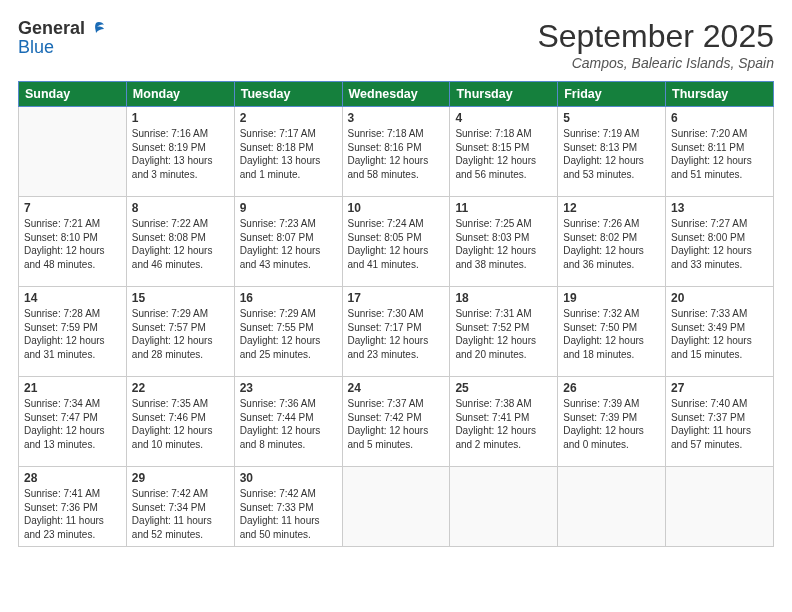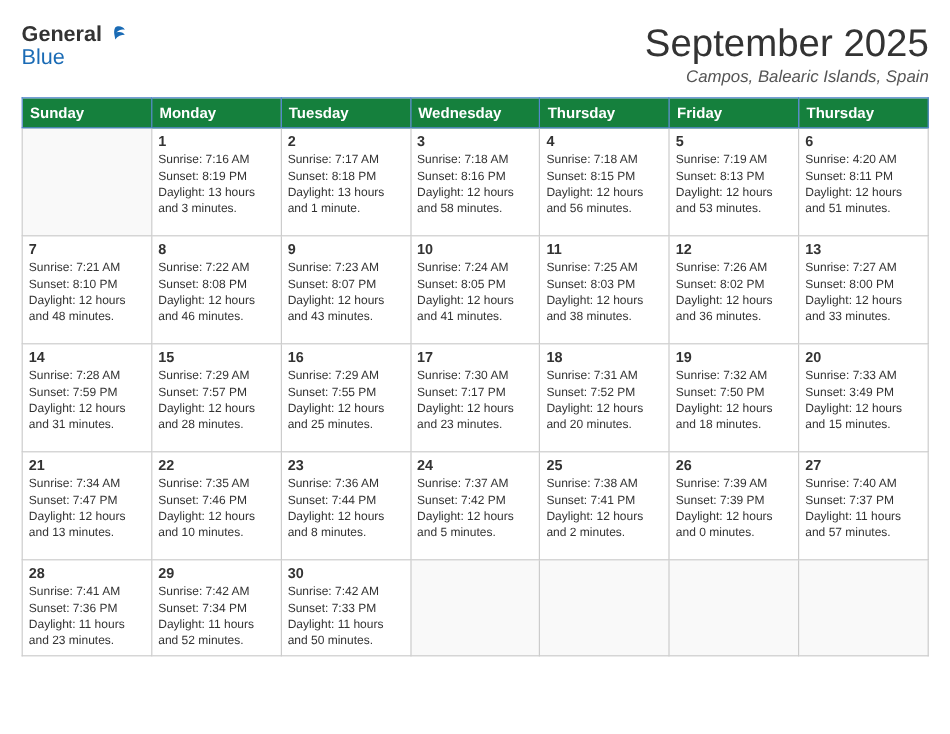--- a/index.html
+++ b/index.html
@@ -149,21 +149,21 @@
           </td>
           <td>
             <span class="day-num">5</span>
             <div class="cell-text">Sunrise: 7:19 AM</div>
             <div class="cell-text">Sunset: 8:13 PM</div>
             <div class="cell-text">Daylight: 12 hours</div>
             <div class="cell-text">and 53 minutes.</div>
           </td>
           <td>
             <span class="day-num">6</span>
-            <div class="cell-text">Sunrise: 4:20 AM</div>
+            <div class="cell-text">Sunrise: 7:20 AM</div>
             <div class="cell-text">Sunset: 8:11 PM</div>
             <div class="cell-text">Daylight: 12 hours</div>
             <div class="cell-text">and 51 minutes.</div>
           </td>
         </tr>
         <tr>
           <td>
             <span class="day-num">7</span>
             <div class="cell-text">Sunrise: 7:21 AM</div>
             <div class="cell-text">Sunset: 8:10 PM</div>

